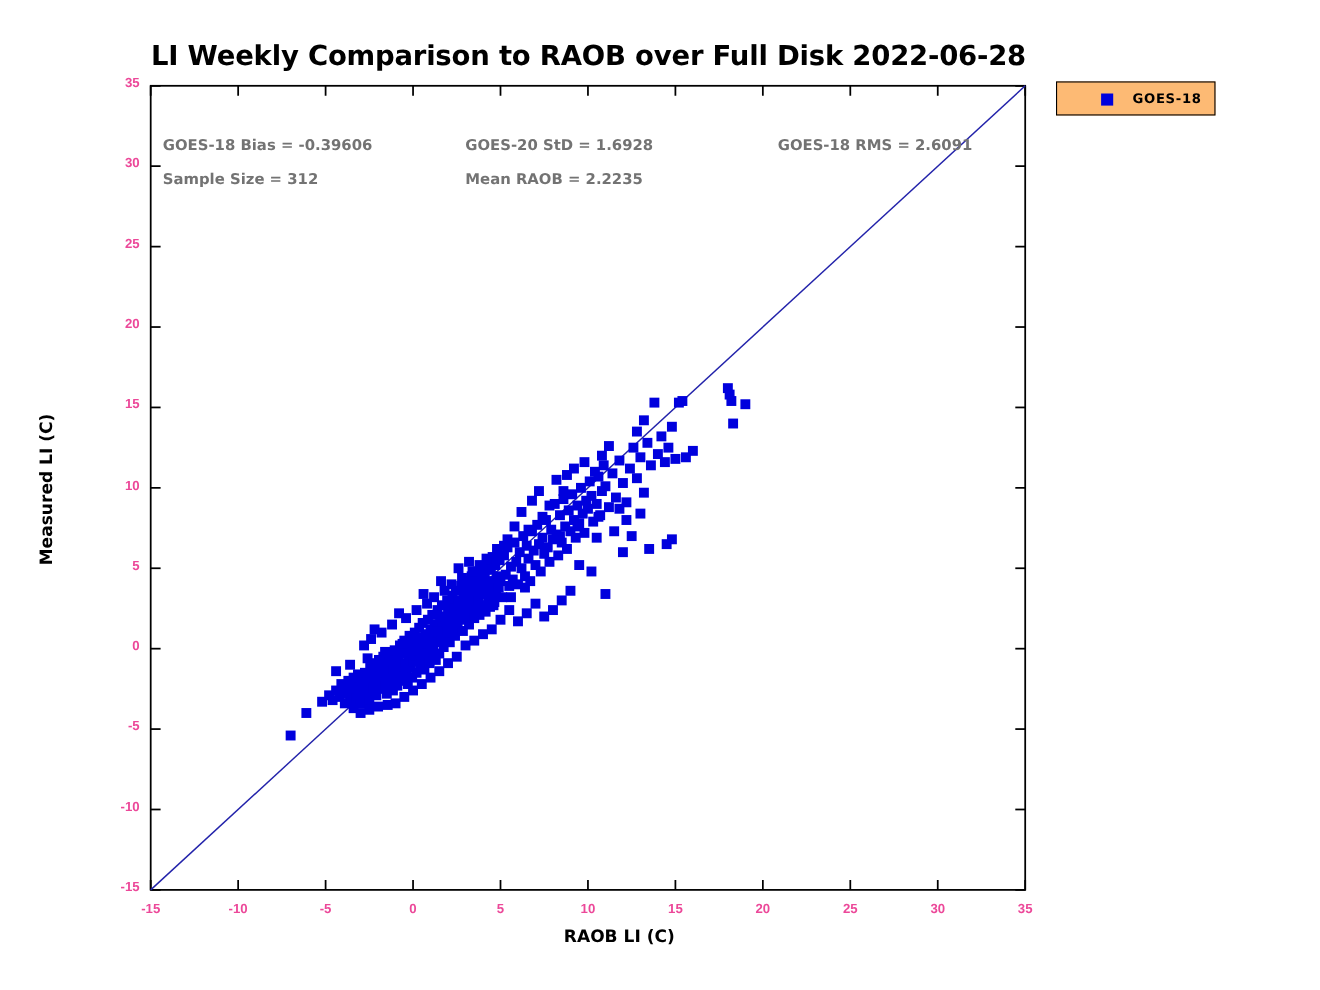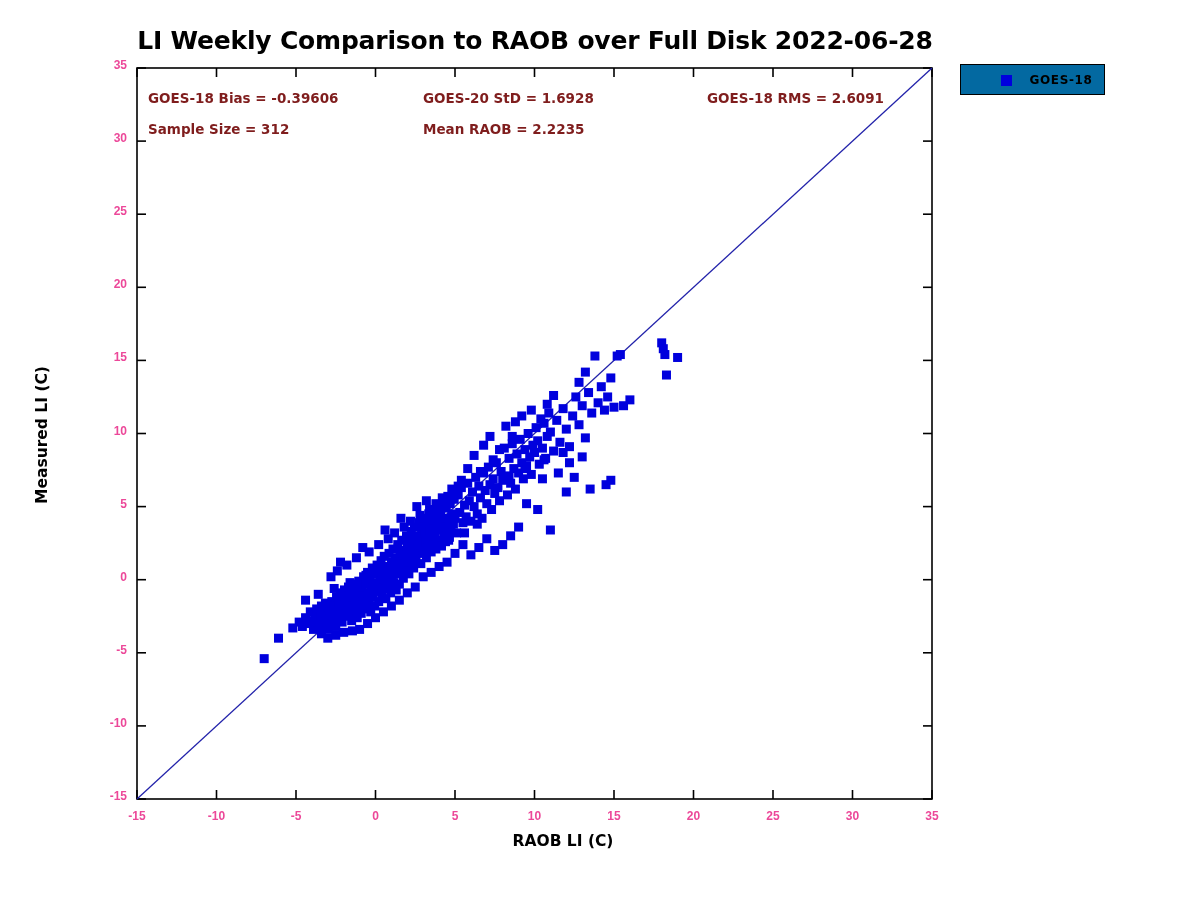--- a/index.html
+++ b/index.html
@@ -9,21 +9,21 @@
   }
   body {
     width: 1200px;
     height: 900px;
     font-family: "DejaVu Sans", sans-serif;
     overflow: hidden;
     position: relative;
   }
   #figure {
     position: absolute;
-    left: 0; top: 2px;
+    left: 0; top: 12px;
     width: 1200px;
     height: 652px;
   }
   .chart-title {
     position: absolute;
     left: 0;
     top: 24px;
     width: 1070px;
     text-align: center;
     font-size: 25px;
@@ -34,23 +34,24 @@
   }
   #plot-svg {
     position: absolute;
     left: 0;
     top: 0;
   }
   .stat-text {
     position: absolute;
     font-size: 13.5px;
     font-weight: bold;
-    color: #7f1d1d;
+    color: #737373;
     white-space: nowrap;
     font-family: "DejaVu Sans", sans-serif;
+    margin-top: 24px;
   }
   .axis-label {
     position: absolute;
     font-size: 15.5px;
     font-weight: bold;
     color: #000000;
     font-family: "DejaVu Sans", sans-serif;
     white-space: nowrap;
   }
   #xlabel {
@@ -84,21 +85,21 @@
     text-align: center;
     width: 60px;
   }
   #legend-box {
     position: absolute;
     left: 960px;
     top: 62px;
     width: 145px;
     height: 31px;
     border: 1.4px solid #000000;
-    background: #0369a1;
+    background: #fdba74;
     box-sizing: border-box;
   }
   #legend-swatch {
     position: absolute;
     left: 40px;
     top: 10px;
     width: 11px;
     height: 11px;
     background: #0000dd;
   }

